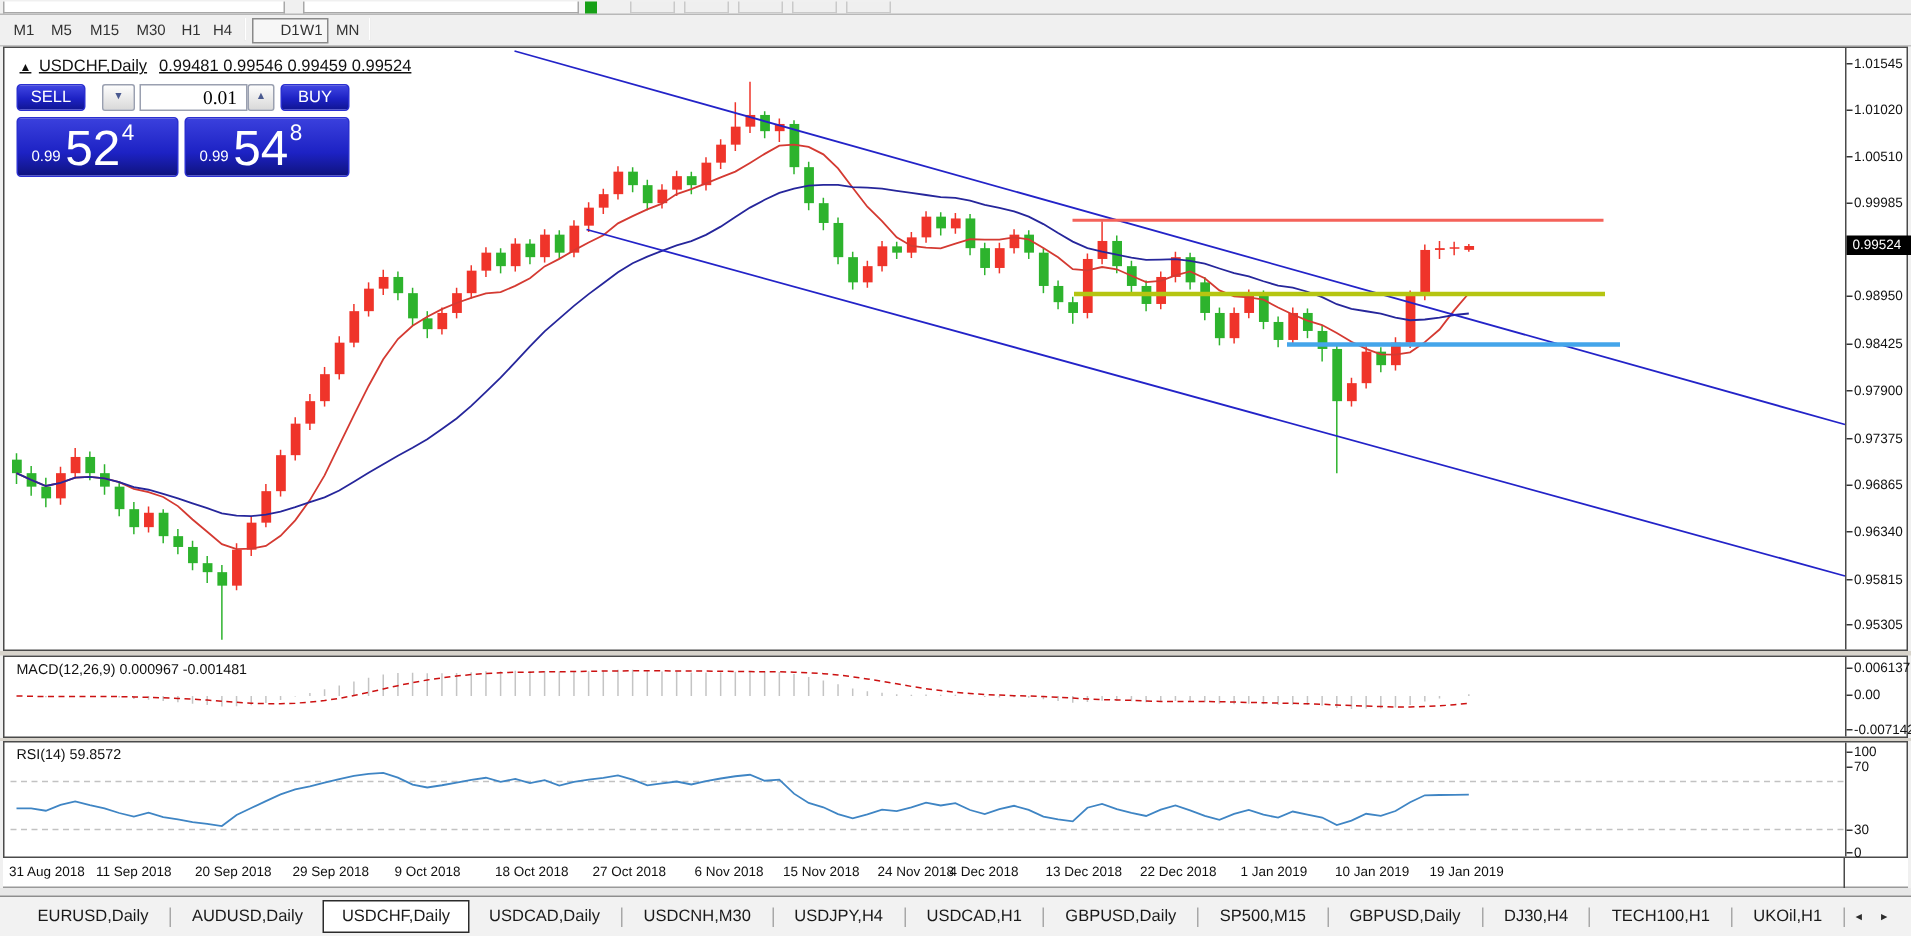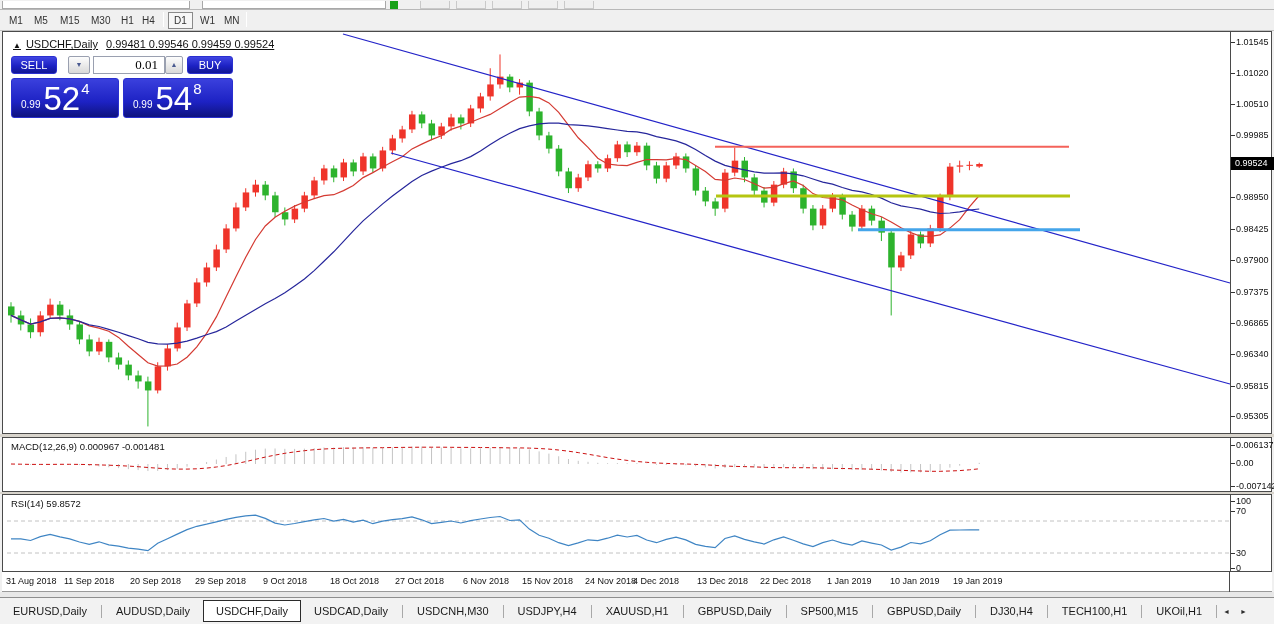--- a/index.html
+++ b/index.html
@@ -9,21 +9,21 @@
   
   .top-strip{position:absolute;left:0;top:0;width:1274px;height:10px;background:#f0f0f0;
              border-bottom:1px solid #b8b8b8;}
   .ts-field{position:absolute;top:1px;height:8px;background:#fff;border:1px solid #a8a8a8;border-top:none;}
   .ts-green{position:absolute;top:1px;width:8px;height:8px;background:#17a017;}
   .ts-btn{position:absolute;top:1px;width:30px;height:8px;border:1px solid #c9c9c9;border-top:none;background:#efefef;}
   
   .tf-bar{position:absolute;left:0;top:10px;width:1274px;height:21px;background:#f0f0f0;
           border-bottom:1px solid #c2c2c2;}
   .tf-item{position:absolute;top:3px;font-size:10px;color:#333;padding:2px 3px;cursor:default;}
-  .tf-item.active{background:#f7f7f7;border:1px solid #8a8a8a;padding:2px 5px;top:2px;text-align:right;}
+  .tf-item.active{background:#f7f7f7;border:1px solid #8a8a8a;padding:2px 18px;top:2px;text-align:right;}
   .tf-sep{position:absolute;top:2px;width:1px;height:15px;background:#c6c6c6;border-right:1px solid #fff;}
   
   .chart-win{position:absolute;left:2px;top:31px;width:1270px;height:403px;background:#fff;
              border:1px solid #4a4a4a;}
   .macd-win{position:absolute;left:2px;top:437px;width:1270px;height:55px;background:#fff;
             border:1px solid #4a4a4a;}
   .rsi-win{position:absolute;left:2px;top:494px;width:1270px;height:78px;background:#fff;
            border:1px solid #4a4a4a;}
   .divider{position:absolute;left:0;width:1274px;background:#d8d4cc;}
   .d1{top:434px;height:3px;}
@@ -56,21 +56,21 @@
   .price-box .small{font-size:10px;font-weight:normal;margin-right:3px;margin-bottom:2px;}
   .price-box .big{font-size:33px;line-height:0.82;}
   .price-box .sup{font-size:15px;margin-bottom:15px;margin-left:1px;}
   
   .date-row{position:absolute;left:2px;top:572px;width:1270px;height:20px;background:#fff;
             border-bottom:1px solid #9a9a9a;}
   .date-label{position:absolute;top:4px;font-size:9px;color:#111;white-space:nowrap;}
   .bottom-gap{position:absolute;left:0;top:592px;width:1274px;height:5px;background:#e8e8e8;}
   
   .tab-bar{position:absolute;left:0;top:597px;width:1274px;height:27px;background:#f2f2f2;
-           border-top:1px solid #8e8e8e;display:flex;align-items:center;}
+           border-top:1px solid #8e8e8e;display:flex;align-items:center;padding-left:12px;}
   .tab{font-size:11px;color:#1a1a1a;padding:4px 13px;white-space:nowrap;cursor:pointer;}
   .tab.active{background:#fff;border:1px solid #2b2b2b;padding:4px 12px;}
   .tab-sep{width:1px;height:13px;background:#a8a8a8;margin:0 1px;}
   .tab-arrow{font-size:7px;color:#2c2c2c;margin:0 5px;cursor:pointer;}
 </style>
 </head>
 <body>
 
 <div class="screen">
 
@@ -513,21 +513,21 @@
       <div class="tab">EURUSD,Daily</div>
       <div class="tab-sep"></div>
       <div class="tab">AUDUSD,Daily</div>
       <div class="tab active">USDCHF,Daily</div>
       <div class="tab">USDCAD,Daily</div>
       <div class="tab-sep"></div>
       <div class="tab">USDCNH,M30</div>
       <div class="tab-sep"></div>
       <div class="tab">USDJPY,H4</div>
       <div class="tab-sep"></div>
-      <div class="tab">XAUUSD,H1</div>
+      <div class="tab">USDCAD,H1</div>
       <div class="tab-sep"></div>
       <div class="tab">GBPUSD,Daily</div>
       <div class="tab-sep"></div>
       <div class="tab">SP500,M15</div>
       <div class="tab-sep"></div>
       <div class="tab">GBPUSD,Daily</div>
       <div class="tab-sep"></div>
       <div class="tab">DJ30,H4</div>
       <div class="tab-sep"></div>
       <div class="tab">TECH100,H1</div>

